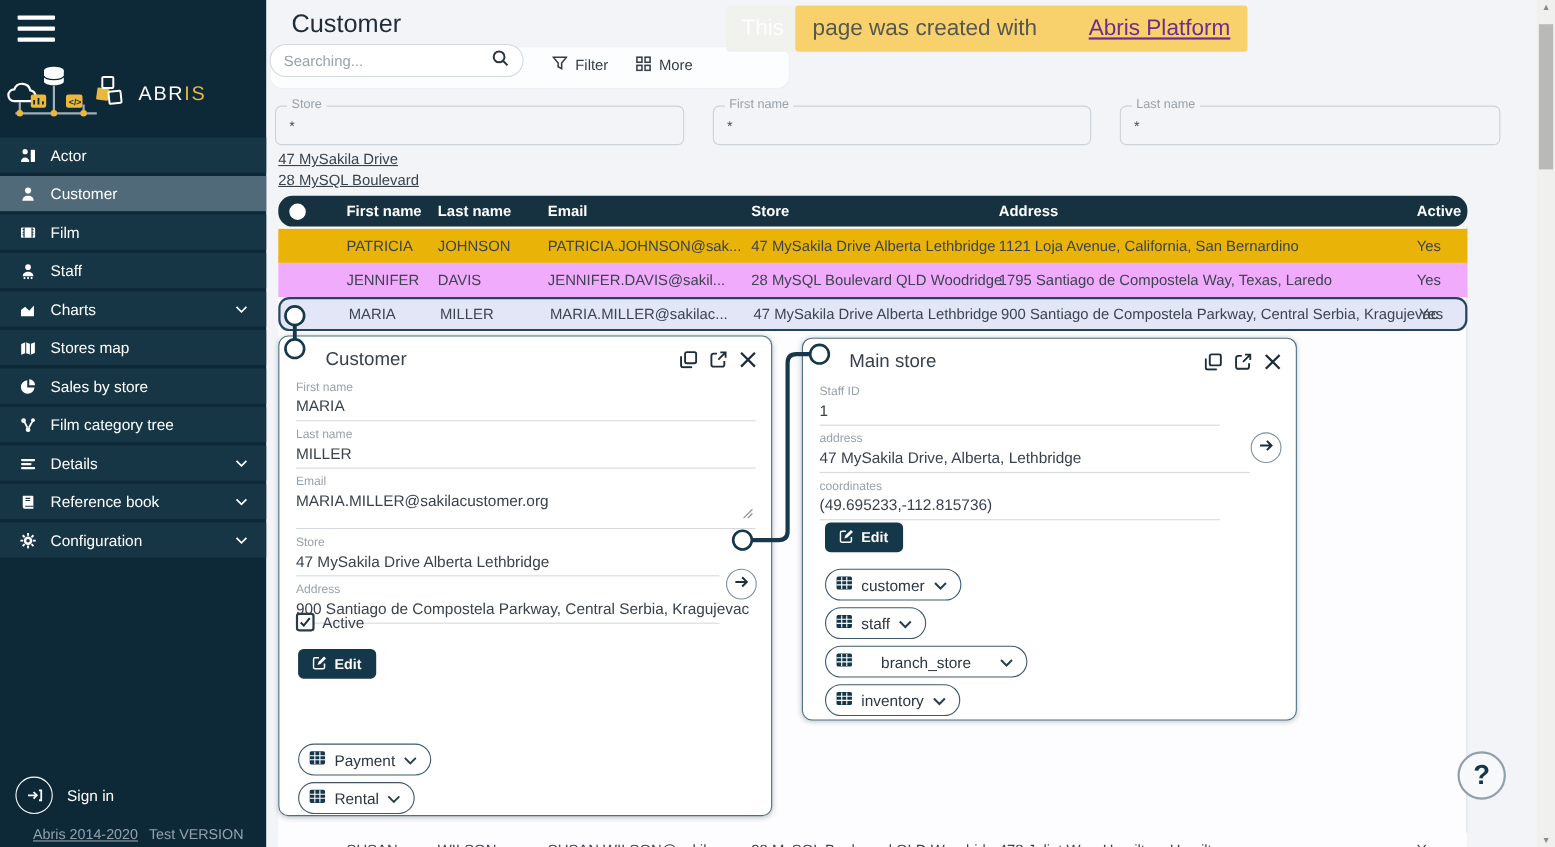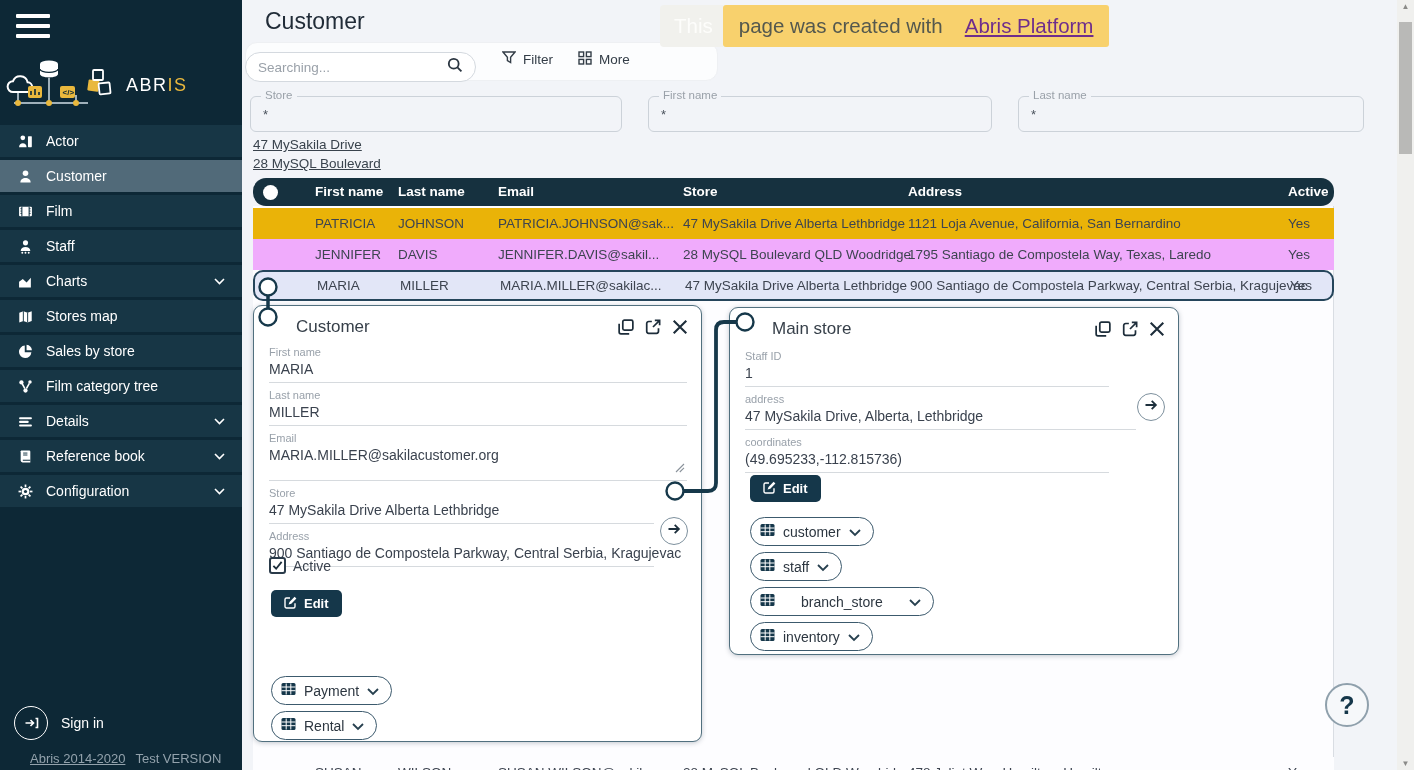--- a/index.html
+++ b/index.html
@@ -19,28 +19,28 @@
   .nicon{width:16px;margin-right:13px;display:flex;align-items:center;justify-content:center;}
   .chev{margin-left:auto;display:flex;}
   .signin{position:absolute;left:14px;top:706px;display:flex;align-items:center;gap:13px;color:#fff;font-size:14px;font-weight:500;cursor:pointer;}
   .signin-circle{width:34px;height:34px;border:1.6px solid #fff;border-radius:50%;display:flex;align-items:center;justify-content:center;}
   .sfooter{position:absolute;left:30px;top:751px;font-size:13px;color:#93a2ac;}
   .sfooter a{color:#93a2ac;text-decoration:underline;margin-right:10px;}
 
   
   .page-title{position:absolute;left:265px;top:8px;font-size:23px;font-weight:500;color:#212c38;}
   .toolbar-panel{position:absolute;left:245px;top:42px;width:473px;height:39px;background:#fcfdfe;border:1px solid #eef0f3;border-radius:12px;}
-  .search{position:absolute;left:245px;top:52px;width:231px;height:30px;border:1px solid #d4d9df;border-radius:15px;background:#fff;display:flex;align-items:center;padding:0 12px;}
+  .search{position:absolute;left:245px;top:40px;width:231px;height:30px;border:1px solid #d4d9df;border-radius:15px;background:#fff;display:flex;align-items:center;padding:0 12px;}
   .search input{border:none;outline:none;background:transparent;flex:1;font-size:13.5px;color:#444;}
   .search input::placeholder{color:#9aa1a9;}
   .tool-btn{position:absolute;top:51px;display:flex;align-items:center;gap:7px;font-size:13.5px;color:#333d47;cursor:pointer;}
   .banner{position:absolute;left:660px;top:5px;height:42px;display:flex;z-index:60;}
   .banner-prefix{background:#f1f1ed;color:#fdfdfb;padding:0 10px 0 14px;display:flex;align-items:center;font-size:20.5px;border-radius:4px 0 0 4px;}
-  .banner-main{background:#f8d16d;color:#54584e;padding:0 16px;display:flex;align-items:center;gap:22px;font-size:20.5px;border-radius:3px;white-space:nowrap;}
-  .banner-link{color:#6e2d8c;text-decoration:underline;cursor:pointer;}
+  .banner-main{background:#f8d16d;color:#54584e;padding:0 16px;display:flex;align-items:center;gap:7px;font-size:20.5px;border-radius:3px;white-space:nowrap;}
+  .banner-link{color:#6e2d8c;text-decoration:underline;cursor:pointer;margin-left:40px;}
 
   
   .ffield{position:absolute;top:96px;height:36px;border:1px solid #ccd2d9;border-radius:6px;}
   .ffield .flab{position:absolute;top:-8px;left:10px;font-size:11.5px;color:#9aa1a9;background:#f2f4f8;padding:0 4px;}
   .ffield input{width:100%;height:100%;border:none;outline:none;background:transparent;padding:0 12px;font-size:13px;color:#4a525c;}
   .f-store{left:250px;width:372px;}
   .f-first{left:648px;width:344px;}
   .f-last{left:1018px;width:346px;}
   .slink{position:absolute;left:253px;font-size:13.5px;color:#39434d;text-decoration:underline;cursor:pointer;}
 

